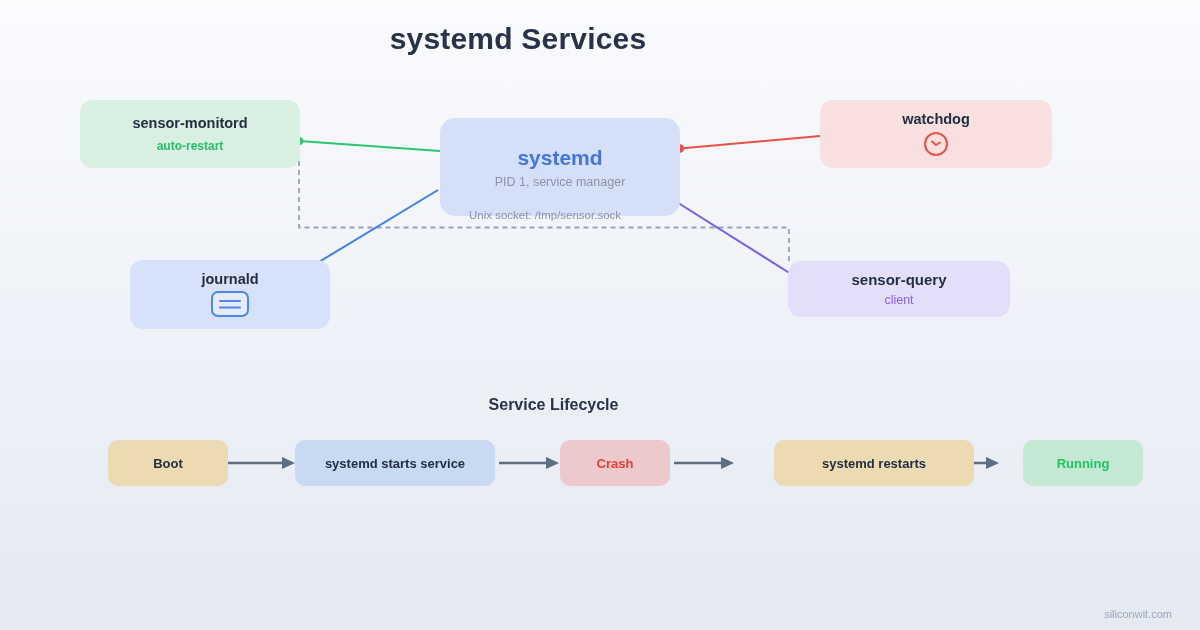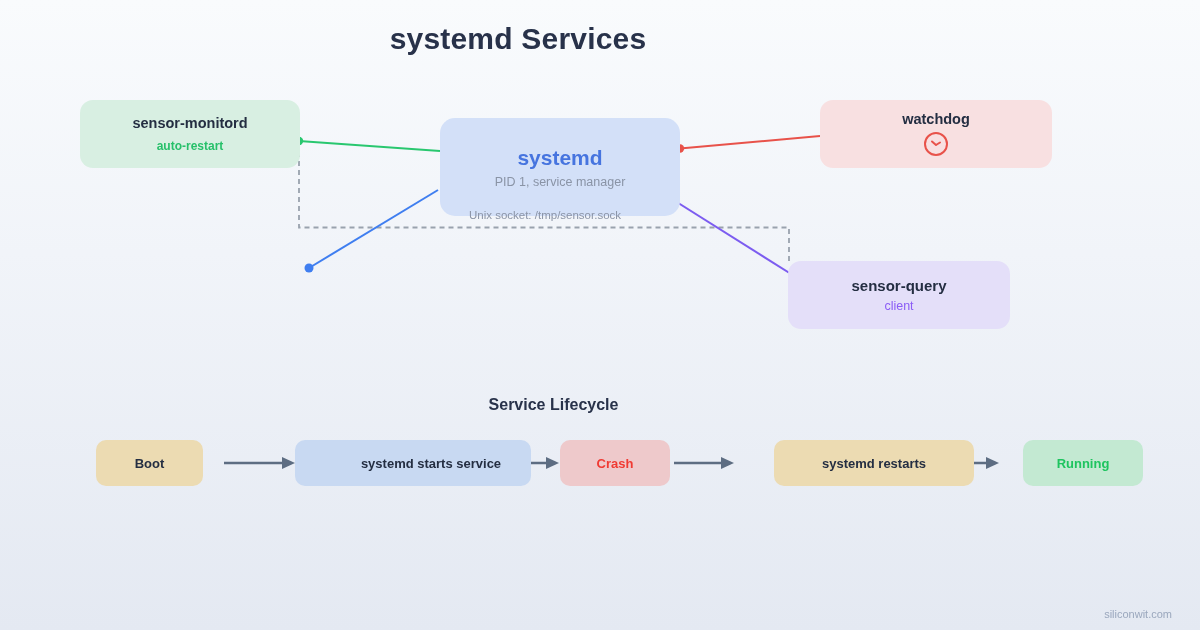--- a/index.html
+++ b/index.html
@@ -19,38 +19,38 @@
   }
   .node .nlabel{font-size:14.5px;font-weight:700;color:#242e42;}
   .node .nsub{font-size:12.5px;}
   #node-sensor-monitord{left:80px;top:100px;width:220px;height:68px;background:#d8efe2;gap:8px;}
   #node-sensor-monitord .nsub{color:#27c06a;font-weight:700;font-size:12px;}
   #node-systemd{left:440px;top:118px;width:240px;height:98px;background:#d3e0f8;border-radius:15px;}
   #node-systemd .nlabel{font-size:21px;font-weight:800;color:#4674df;}
   #node-systemd .nsub{color:#8a94a6;}
   #node-watchdog{left:820px;top:100px;width:232px;height:68px;background:#f8e0e1;gap:3px;}
   #node-journald{left:130px;top:260px;width:200px;height:69px;background:#d6e2f9;gap:3px;}
-  #node-sensor-query{left:788px;top:261px;width:222px;height:68px;background:#e4dff9;}
+  #node-sensor-query{left:788px;top:261px;width:222px;height:56px;background:#e4dff9;}
   #node-sensor-query .nlabel{font-size:15px;}
   #node-sensor-query .nsub{color:#8b5cf6;}
   #socket-label{
     left:420px;top:209px;width:250px;text-align:center;
     font-size:11.5px;color:#8a93a6;
   }
   #lifecycle-heading{
     top:396px;left:0;width:1107px;text-align:center;
     font-size:16px;font-weight:800;color:#28324a;
   }
   .step{
     top:440px;height:46px;border-radius:10px;
     display:flex;align-items:center;justify-content:center;
     font-size:13px;font-weight:700;color:#242e42;
   }
-  #step-boot{left:96px;width:107px;background:#ecdbb2;}
-  #step-starts{left:295px;width:200px;background:#c8d9f2;padding-left:36px;}
+  #step-boot{left:108px;width:120px;background:#ecdbb2;}
+  #step-starts{left:295px;width:200px;background:#c8d9f2;}
   #step-crash{left:560px;width:110px;background:#eec9cb;color:#f03a33;}
   #step-restarts{left:735px;width:200px;background:#ecdbb2;margin-left:39px;}
   #step-running{left:1000px;width:120px;background:#c3e9d2;color:#1ec45f;margin-left:23px;}
   #watermark{
     right:28px;bottom:10px;font-size:11px;color:#9aa7bd;
   }
   #edges-overlay{position:absolute;left:0;top:0;pointer-events:none;}
 </style>
 </head>
 <body>
@@ -98,20 +98,28 @@
   </div>
 
   <div id="node-watchdog" class="node abs">
     <div class="nlabel">watchdog</div>
     <svg width="28" height="28" viewBox="0 0 28 28">
       <circle cx="14" cy="14" r="11" fill="none" stroke="#e8524a" stroke-width="2"></circle>
       <path d="M14 15 L10 11.5 M14 15 L18 12.5" fill="none" stroke="#e8524a" stroke-width="2" stroke-linecap="round"></path>
     </svg>
   </div>
 
+  <div id="node-journald" class="node abs">
+    <div class="nlabel">journald</div>
+    <svg width="40" height="28" viewBox="0 0 40 28">
+      <rect x="2" y="2" width="36" height="24" rx="6" fill="rgba(255,255,255,0.35)" stroke="#4f86f0" stroke-width="2"></rect>
+      <line x1="10" y1="11" x2="30" y2="11" stroke="#4f86f0" stroke-width="2" stroke-linecap="round"></line>
+      <line x1="10" y1="17.5" x2="30" y2="17.5" stroke="#4f86f0" stroke-width="2" stroke-linecap="round"></line>
+    </svg>
+  </div>
 
   <div id="node-sensor-query" class="node abs">
     <div class="nlabel">sensor-query</div>
     <div class="nsub">client</div>
   </div>
 
   <div id="socket-label" class="abs">Unix socket: /tmp/sensor.sock</div>
 
   <div id="lifecycle-heading" class="abs">Service Lifecycle</div>
 

